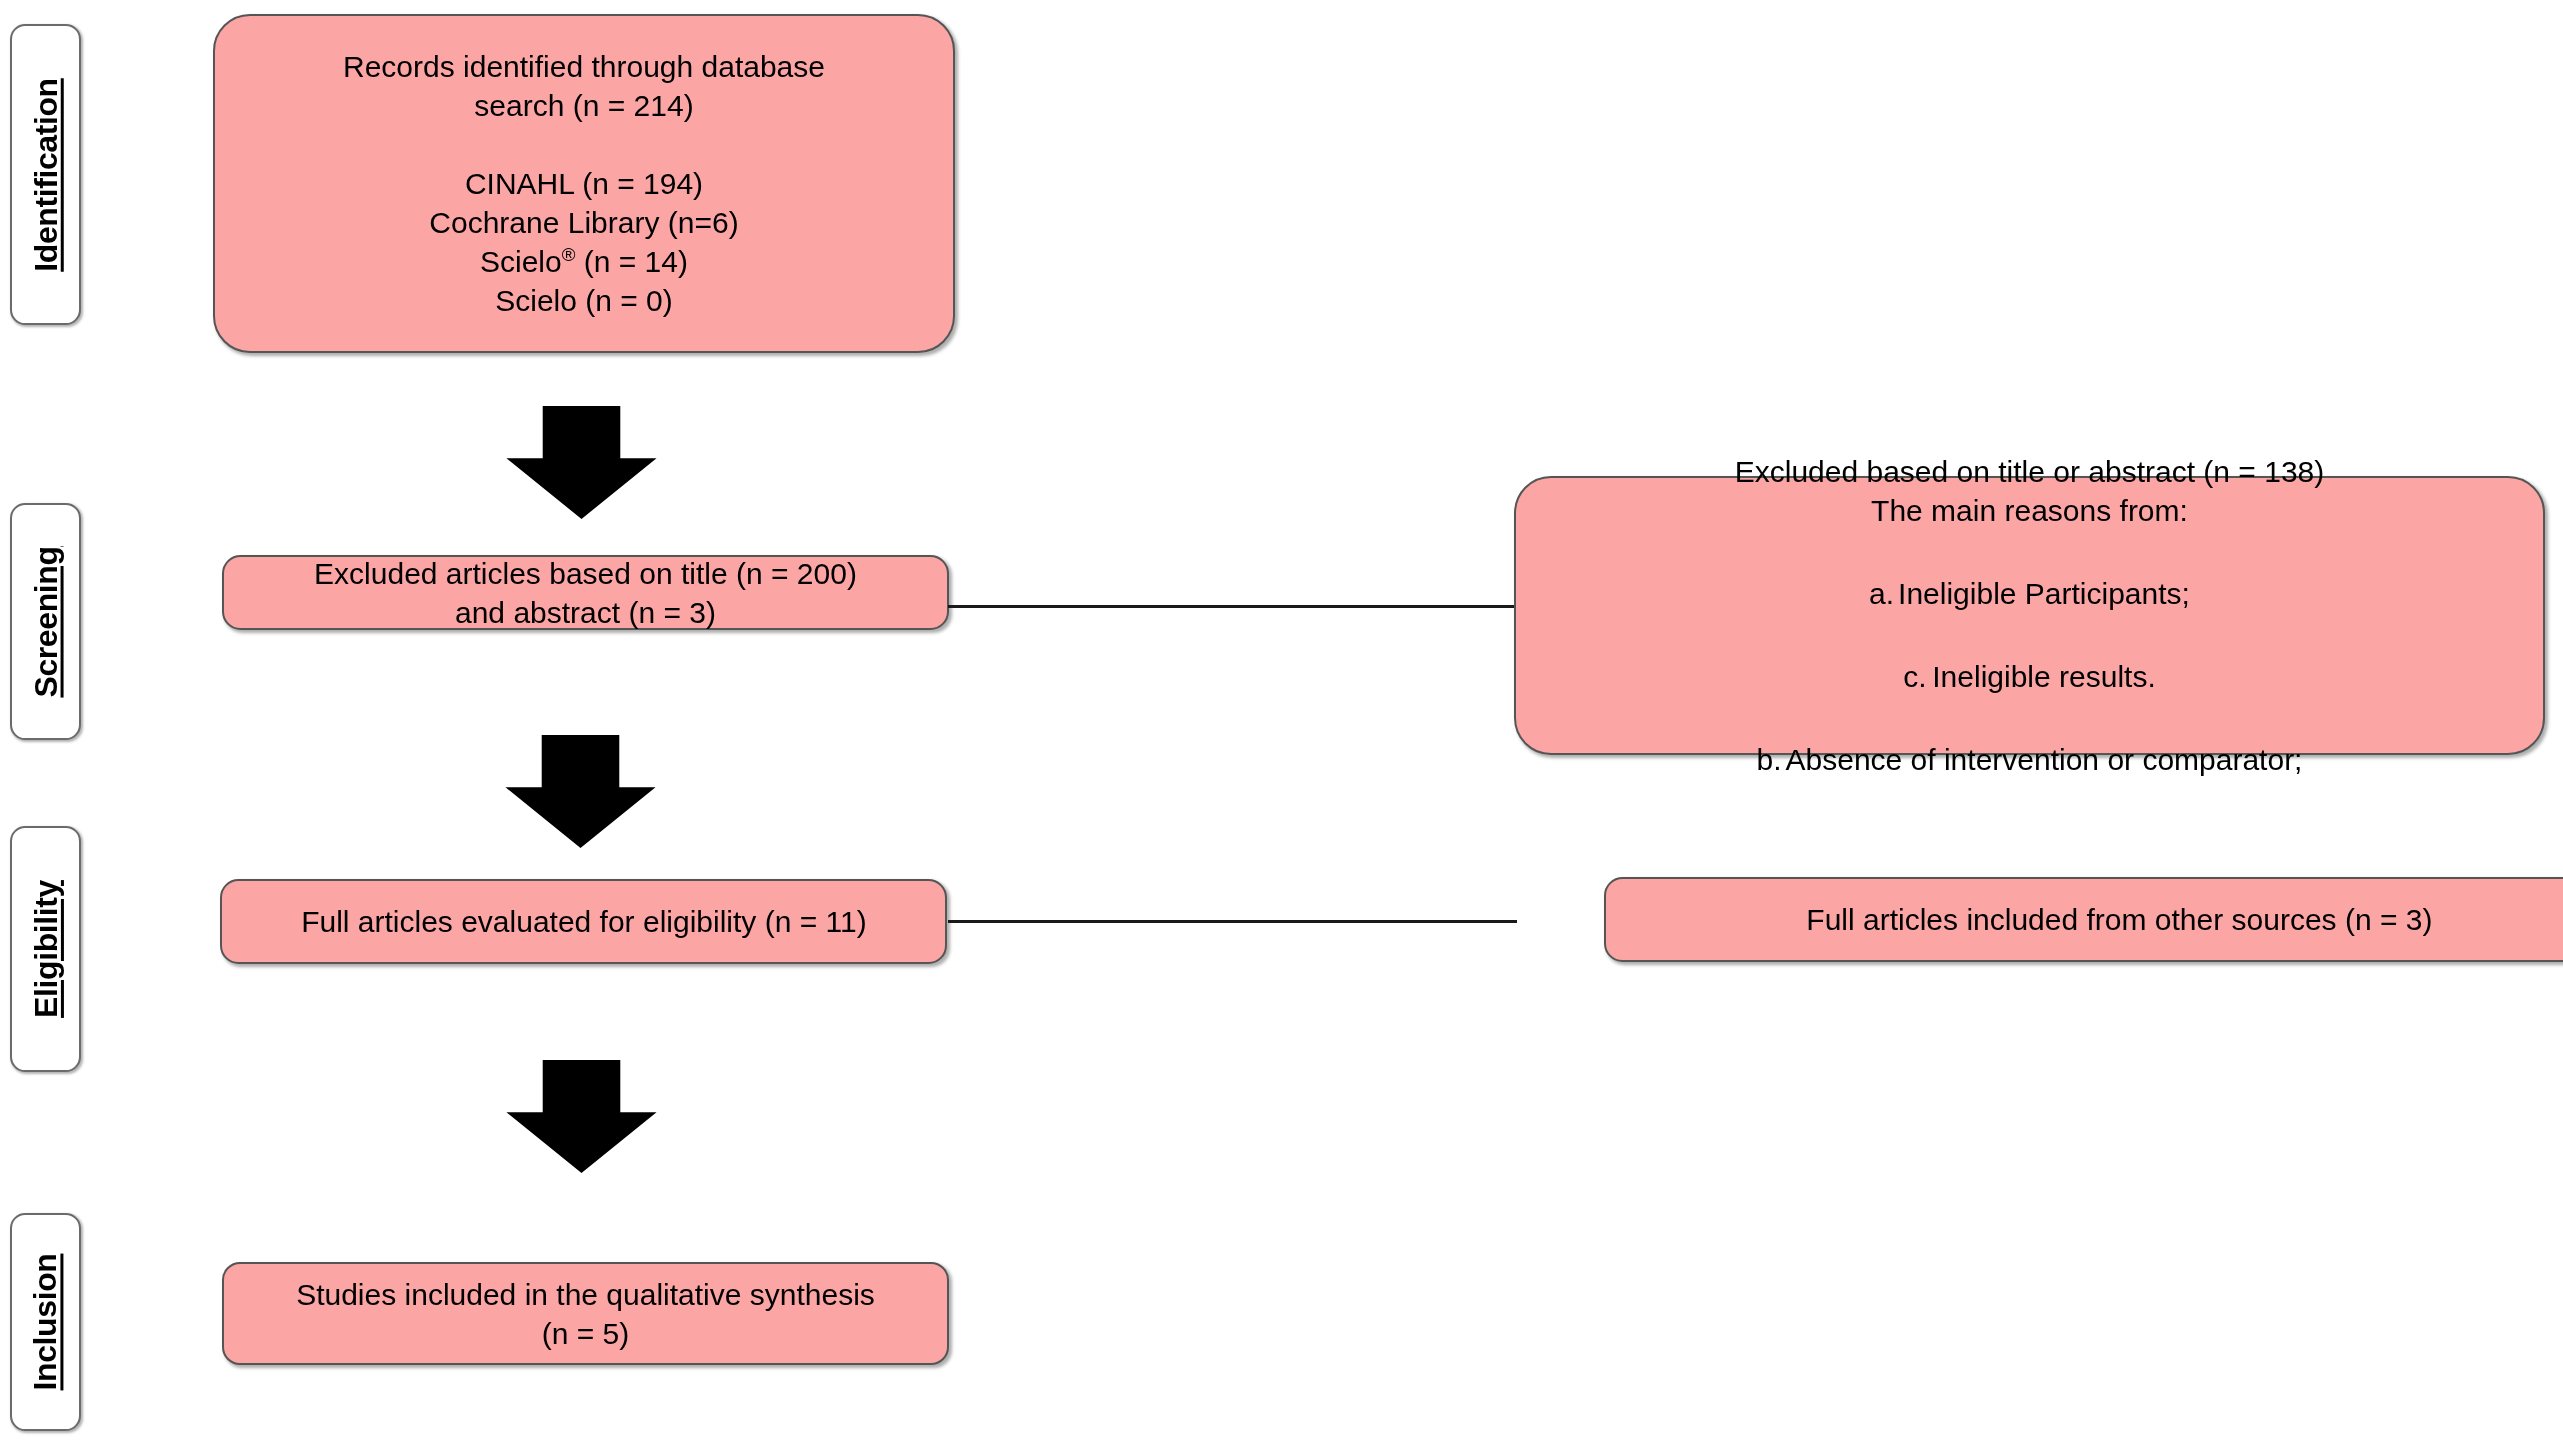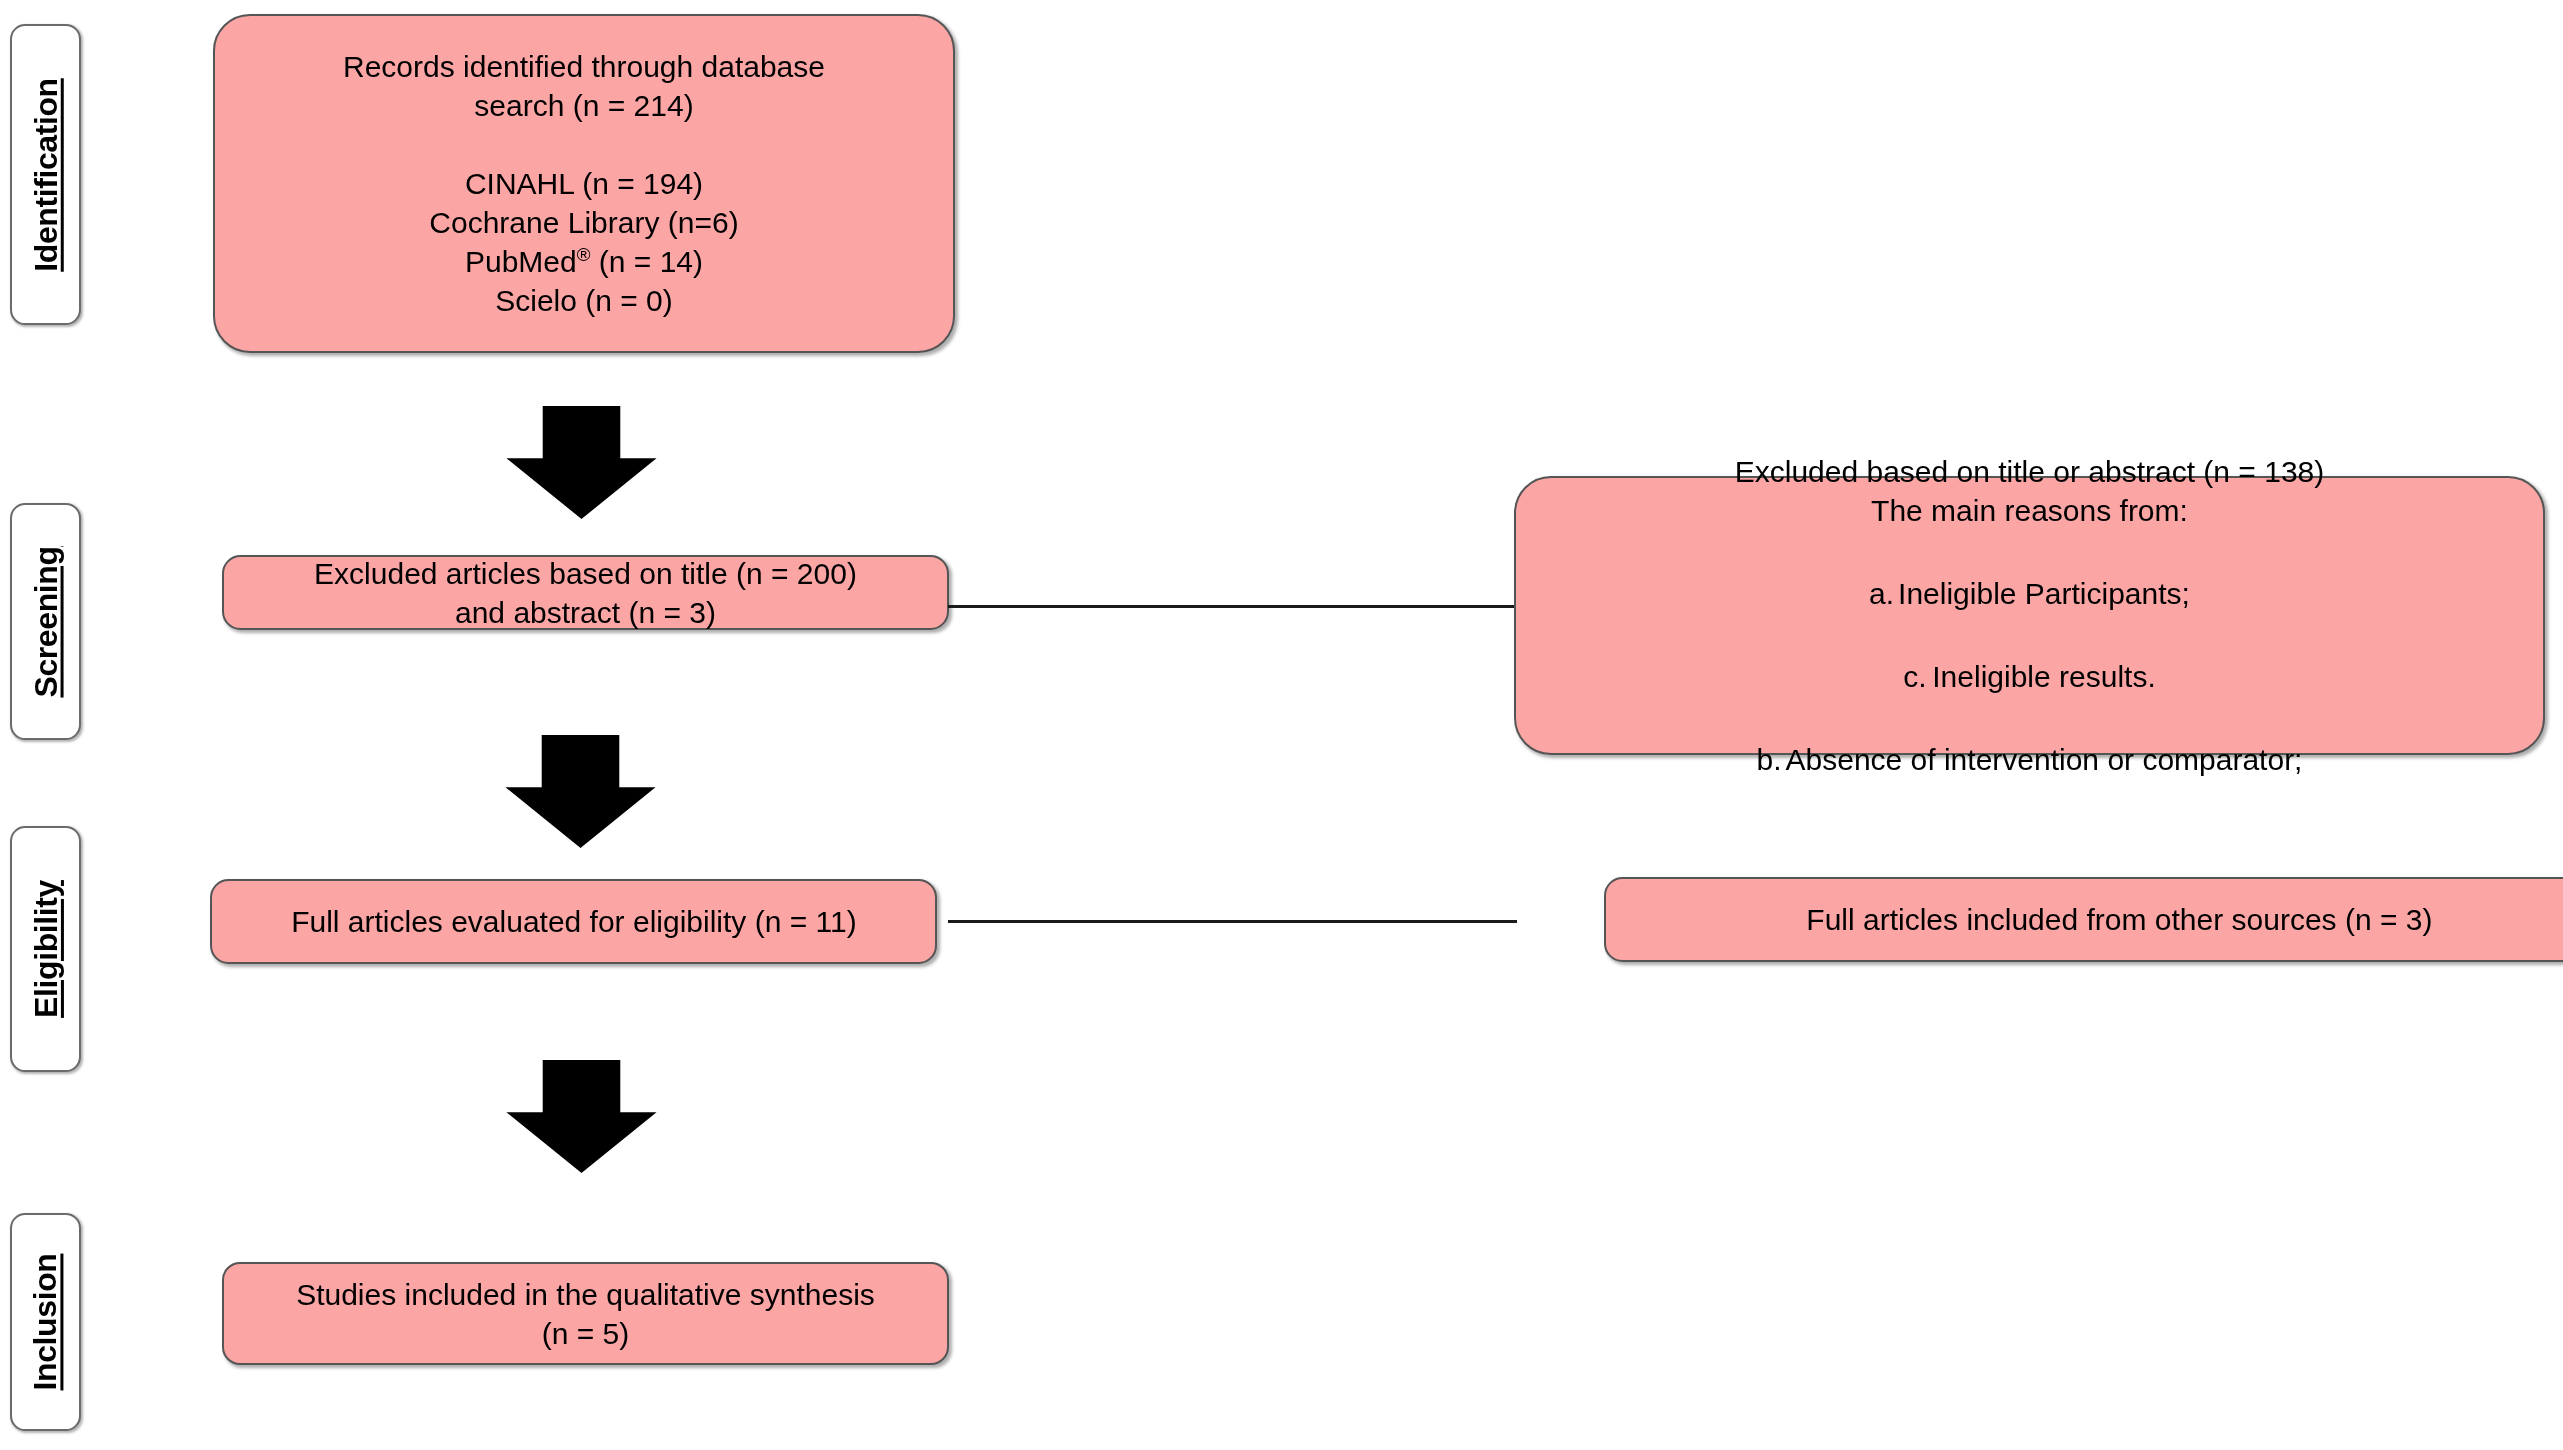--- a/index.html
+++ b/index.html
@@ -121,21 +121,21 @@
     <span class="stage-text">Inclusion</span>
   </div>
 
   <div class="pbox" style="left:213px; top:13.5px; width:742px; height:339px; border-radius:37px;">
     <div class="pbox-inner">
       <span class="line">Records identified through database</span>
       <span class="line">search (n = 214)</span>
       <span class="line spacer"></span>
       <span class="line">CINAHL (n = 194)</span>
       <span class="line">Cochrane Library (n=6)</span>
-      <span class="line"><span>PubMed</span><span class="sup">®</span><span> (n = 14)</span></span>
+      <span class="line"><span>Scielo</span><span class="sup">®</span><span> (n = 14)</span></span>
       <span class="line">Scielo (n = 0)</span>
     </div>
   </div>
 
   <div class="arrow" style="left:506px; top:406px;">
     <svg width="151" height="113" viewBox="0 0 178 134" aria-hidden="true">
       <polygon points="43,0 135,0 135,62 178,62 89,134 0,62 43,62" fill="#000000"></polygon>
     </svg>
   </div>
 
@@ -157,21 +157,21 @@
       <span class="reason-row"><span class="marker">b.</span><span>Absence of intervention or comparator;</span></span>
     </div>
   </div>
 
   <div class="arrow" style="left:505px; top:735px;">
     <svg width="151" height="113" viewBox="0 0 178 134" aria-hidden="true">
       <polygon points="43,0 135,0 135,62 178,62 89,134 0,62 43,62" fill="#000000"></polygon>
     </svg>
   </div>
 
-  <div class="pbox" style="left:210px; top:879px; width:727px; height:85px; border-radius:18.6px;padding-left:16px;">
+  <div class="pbox" style="left:220px; top:879px; width:727px; height:85px; border-radius:18.6px;padding-left:16px;">
     <div class="pbox-inner">
       <span class="line">Full articles evaluated for eligibility (n = 11)</span>
     </div>
   </div>
 
   <div class="connector" style="left:948px; top:920px; width:569px;"></div>
 
   <div class="pbox" style="left:1604px; top:877px; width:1030px; height:85px; border-radius:18.6px;padding-left:16px;">
     <div class="pbox-inner">
       <span class="line">Full articles included from other sources (n = 3)</span>

